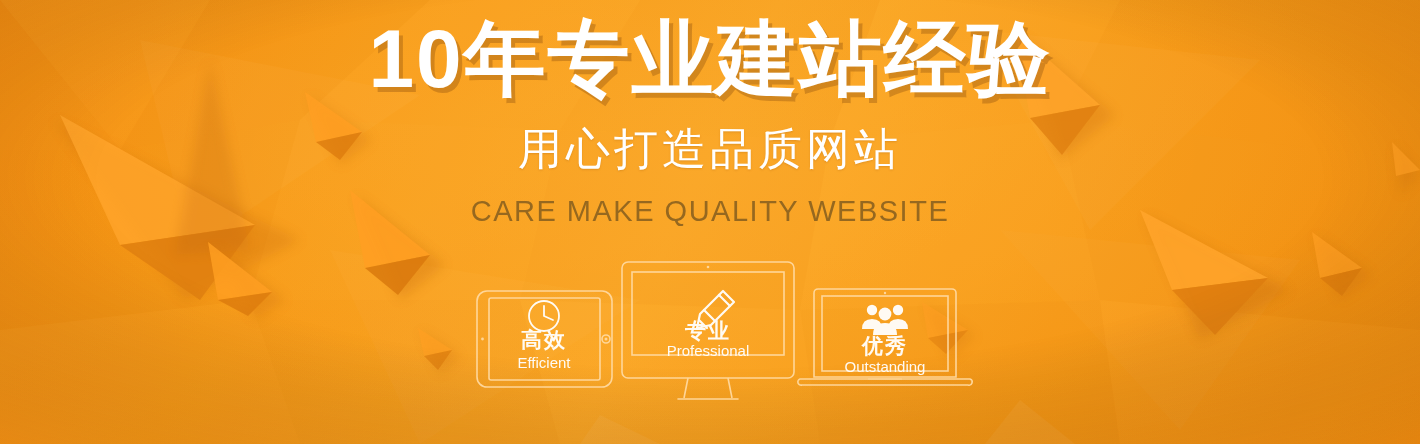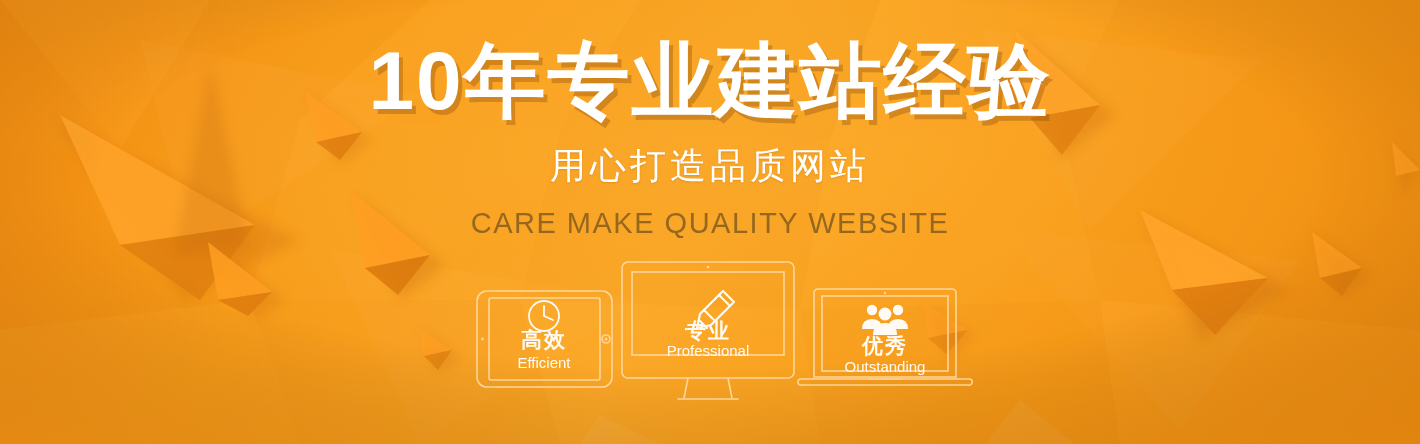--- a/index.html
+++ b/index.html
@@ -18,32 +18,32 @@
       linear-gradient(115deg, #f28d12 0%, #f79a18 22%, #faa726 48%, #f79a18 74%, #f08e12 100%);
   }
   
   #poly { position:absolute; inset:0; width:1420px; height:444px; }
   
   .content {
     position:absolute; inset:0;
     display:flex; flex-direction:column; align-items:center;
   }
   .headline {
-    margin-top:40px;
+    margin-top:18px;
     font-size:82px;
     line-height:1.0;
     font-weight:bold;
     color:#ffffff;
     letter-spacing:2px;
     text-shadow:4px 5px 0 rgba(120,64,10,0.30);
     white-space:nowrap;
   }
   .sub-cn {
     margin-top:20px;
-    font-size:36px;
+    font-size:44px;
     color:#ffffff;
     letter-spacing:4px;
     font-weight:normal;
     white-space:nowrap;
     text-shadow:0 1px 2px rgba(150,85,15,0.25);
   }
   .sub-en {
     margin-top:16px;
     font-size:29px;
     color:#96681f;

